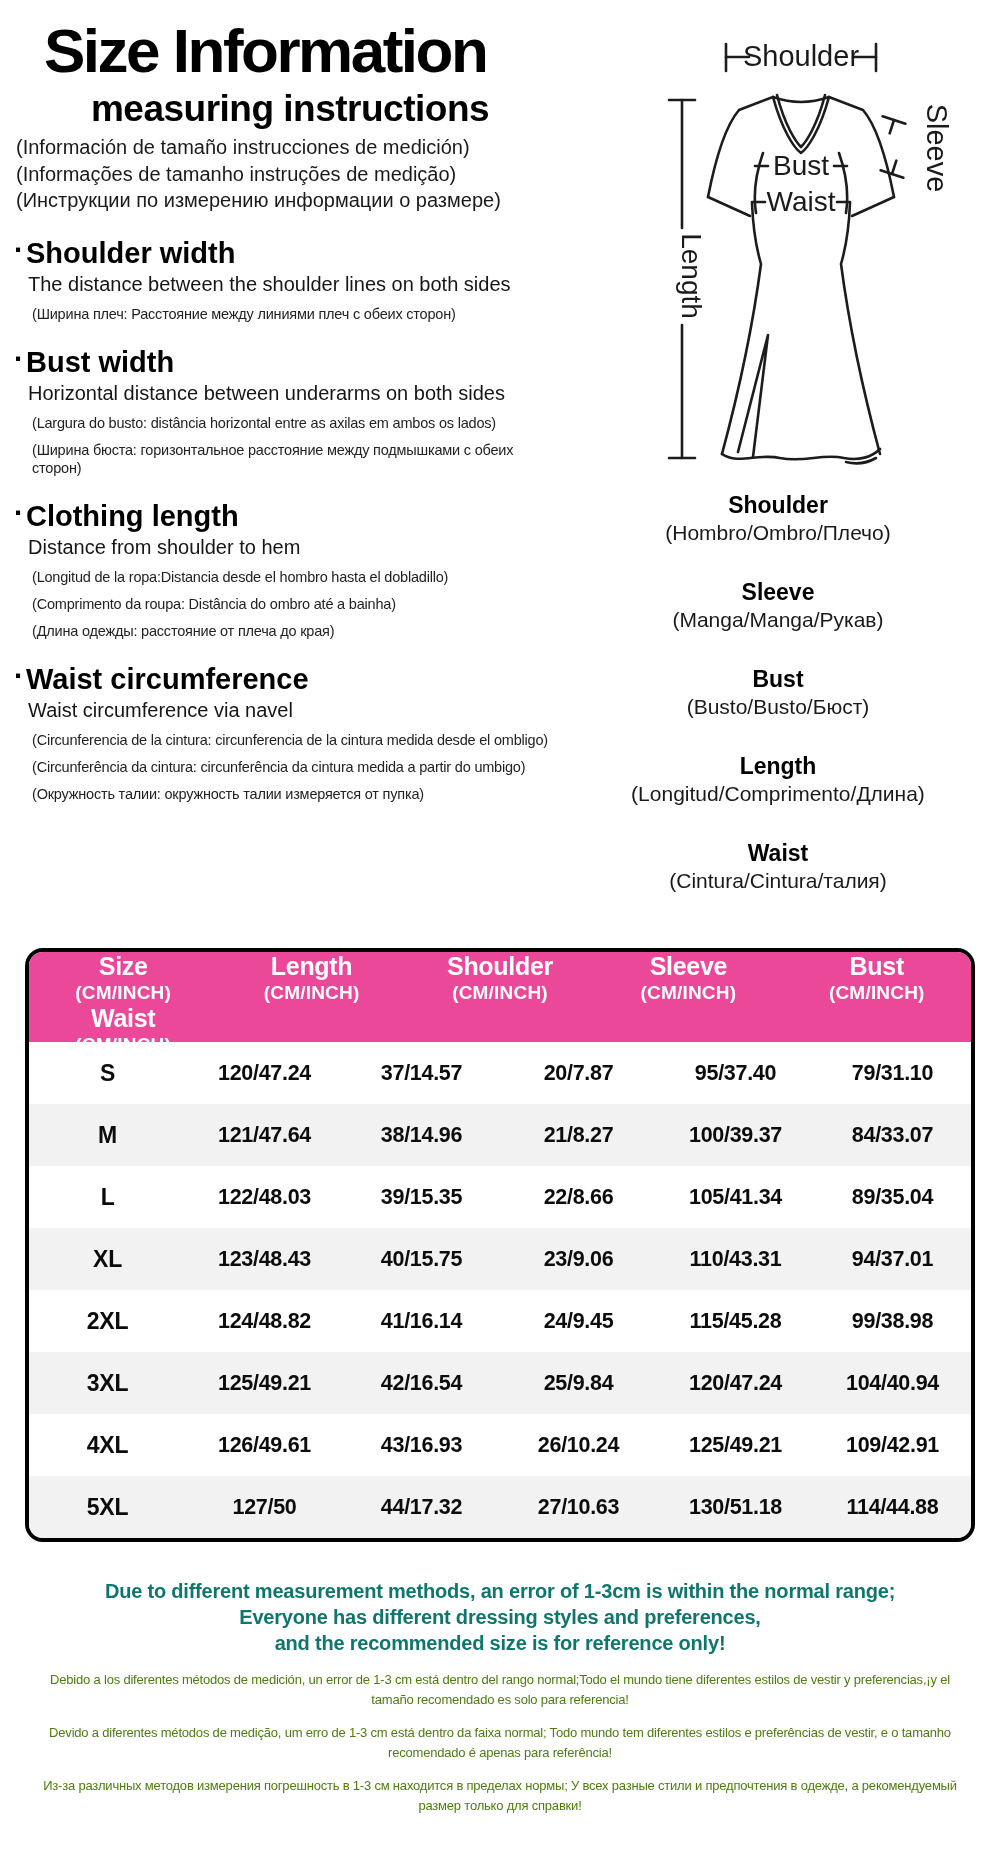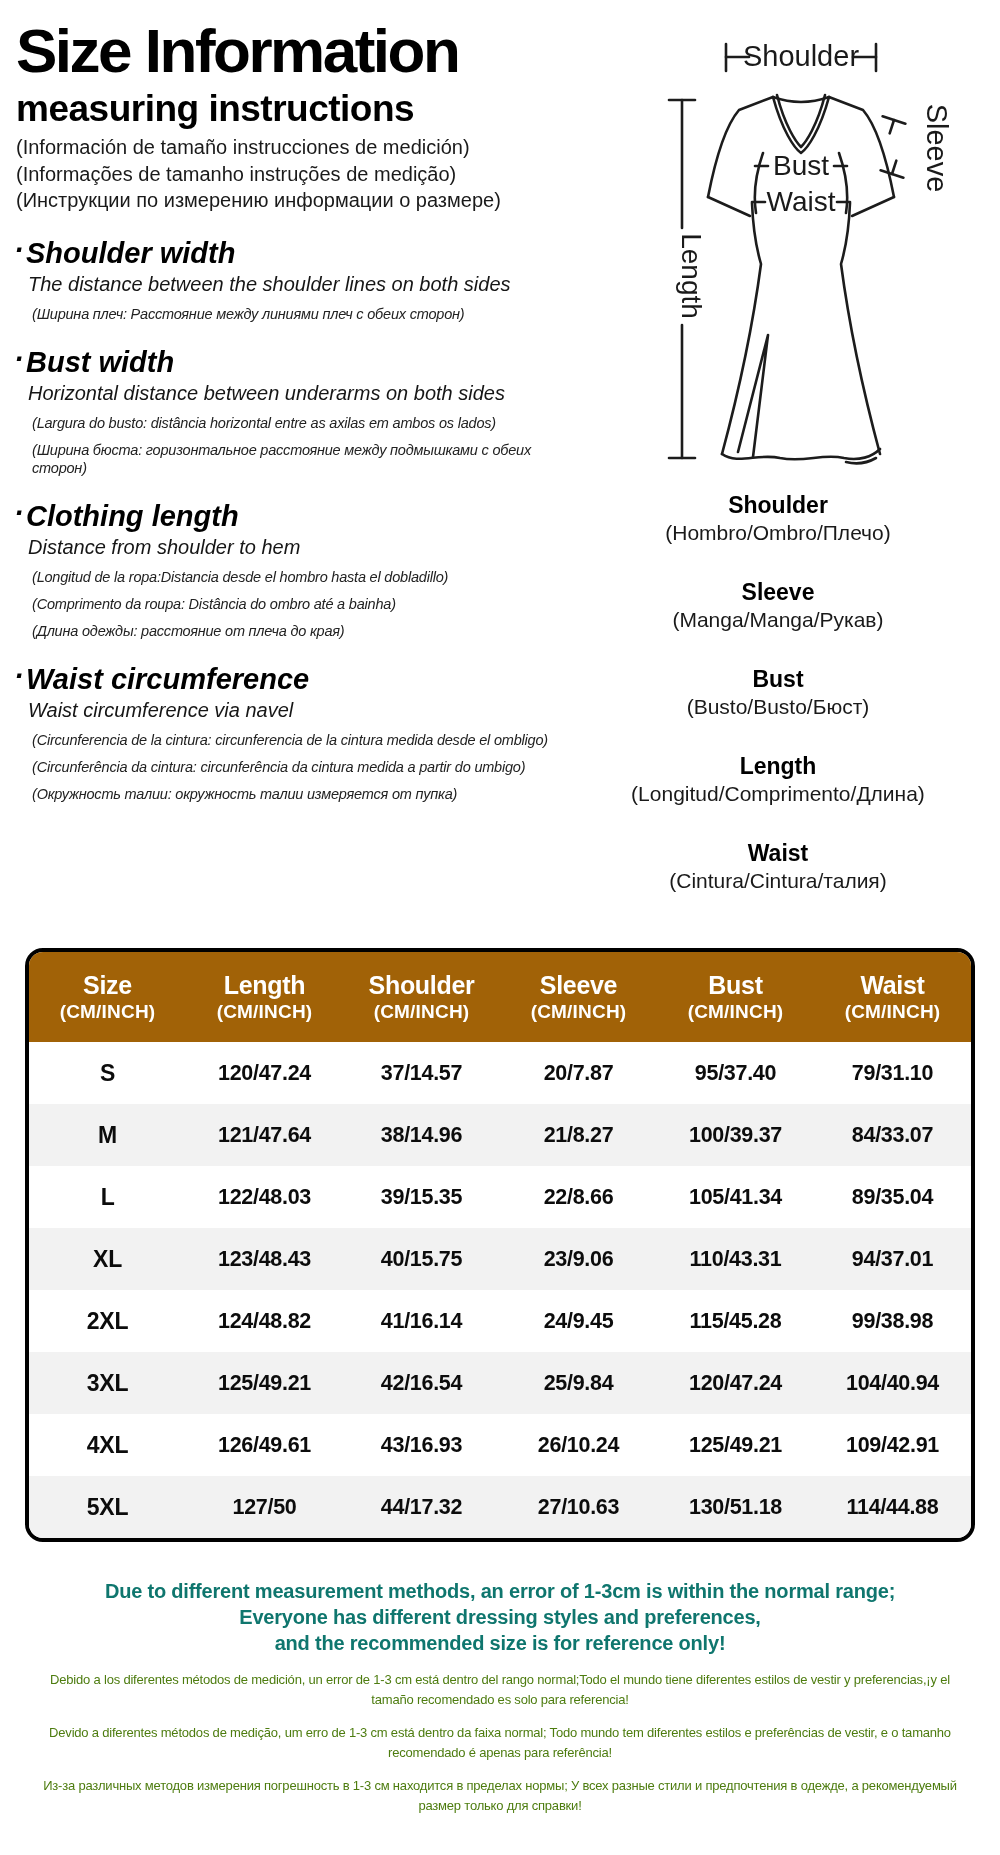--- a/index.html
+++ b/index.html
@@ -2,45 +2,45 @@
 <html><head>
 <meta charset="utf-8">
 <style>
   * { margin:0; padding:0; box-sizing:border-box; }
   html,body { background:#fff; }
   body { font-family:"Liberation Sans", sans-serif; color:#111; }
   .page { position:relative; width:1000px; height:1855px; background:#fff; overflow:hidden; margin:0 auto; }
 
   
   .left-col { position:absolute; left:16px; top:16px; width:548px; }
-  .h1 { font-size:62px; font-weight:700; letter-spacing:-2.5px; line-height:70px; color:#000; }
-  .h2 { font-size:37px; font-weight:700; letter-spacing:-0.5px; line-height:42px; margin-top:2px; color:#000; }
+  .h1 { font-size:62px; font-weight:700; letter-spacing:-2.5px; line-height:70px; color:#000;margin-left:28px; }
+  .h2 { font-size:37px; font-weight:700; letter-spacing:-0.5px; line-height:42px; margin-top:2px; color:#000;text-align:center; }
   .title-trans { margin-top:4px; }
   .title-trans div { font-size:20px; line-height:26.5px; color:#1a1a1a; }
 
-  .section { margin-top:24px;font-style:italic; }
+  .section { margin-top:24px; }
   .section:first-of-type { margin-top:30px; }
   .term { font-size:29px; font-weight:700; line-height:30px; color:#000; position:relative; padding-left:10px; }
   .term::before { content:"·"; position:absolute; left:-2px; top:-3px; font-weight:700; }
   .definition { font-size:20px; line-height:24px; margin:4px 0 9px 12px; color:#161616; }
   .trans { font-size:14.5px; letter-spacing:-0.2px; line-height:18px; margin:0 0 9px 16px; color:#222; }
   .trans:last-child { margin-bottom:0; }
 
   
   .right-col { position:absolute; left:556px; top:0; width:444px; }
   .diagram-svg { display:block; width:444px; height:476px; }
   .diagram-svg text { font-family:"Liberation Sans", sans-serif; fill:#1a1a1a; }
   .legend { margin-top:16px; text-align:center; }
   .legend-item { margin-bottom:33px; }
   .legend-en { font-size:23px; font-weight:700; line-height:27px; color:#000; }
   .legend-tr { font-size:21px; line-height:27px; color:#1a1a1a; }
 
   
   .table-wrap { position:absolute; left:25px; top:948px; width:950px; border:4px solid #000; border-radius:18px; overflow:hidden; background:#fff; }
-  .thead { display:grid; grid-template-columns:repeat(6,1fr); background:#a16207; color:#fff; height:90px; align-items:center; }
+  .thead { display:grid; grid-template-columns:repeat(5,1fr); background:#ec4899; color:#fff; height:90px; align-items:center; }
   .th { text-align:center; }
   .th-title { display:block; font-size:25px; font-weight:700; letter-spacing:-0.3px; }
   .th-unit { display:block; font-size:19px; font-weight:700; margin-top:1px; letter-spacing:0.2px; }
   .trow { display:grid; grid-template-columns:repeat(6,1fr); height:62px; align-items:center; background:#fff; }
   .trow.alt { background:#f2f2f2; }
   .tcell { text-align:center; font-size:21.5px; font-weight:700; color:#0c0c0c; letter-spacing:-0.3px; }
   .tcell.size-cell { font-size:23px; }
 
   
   .footer { position:absolute; left:0; top:1578px; width:1000px; text-align:center; }

